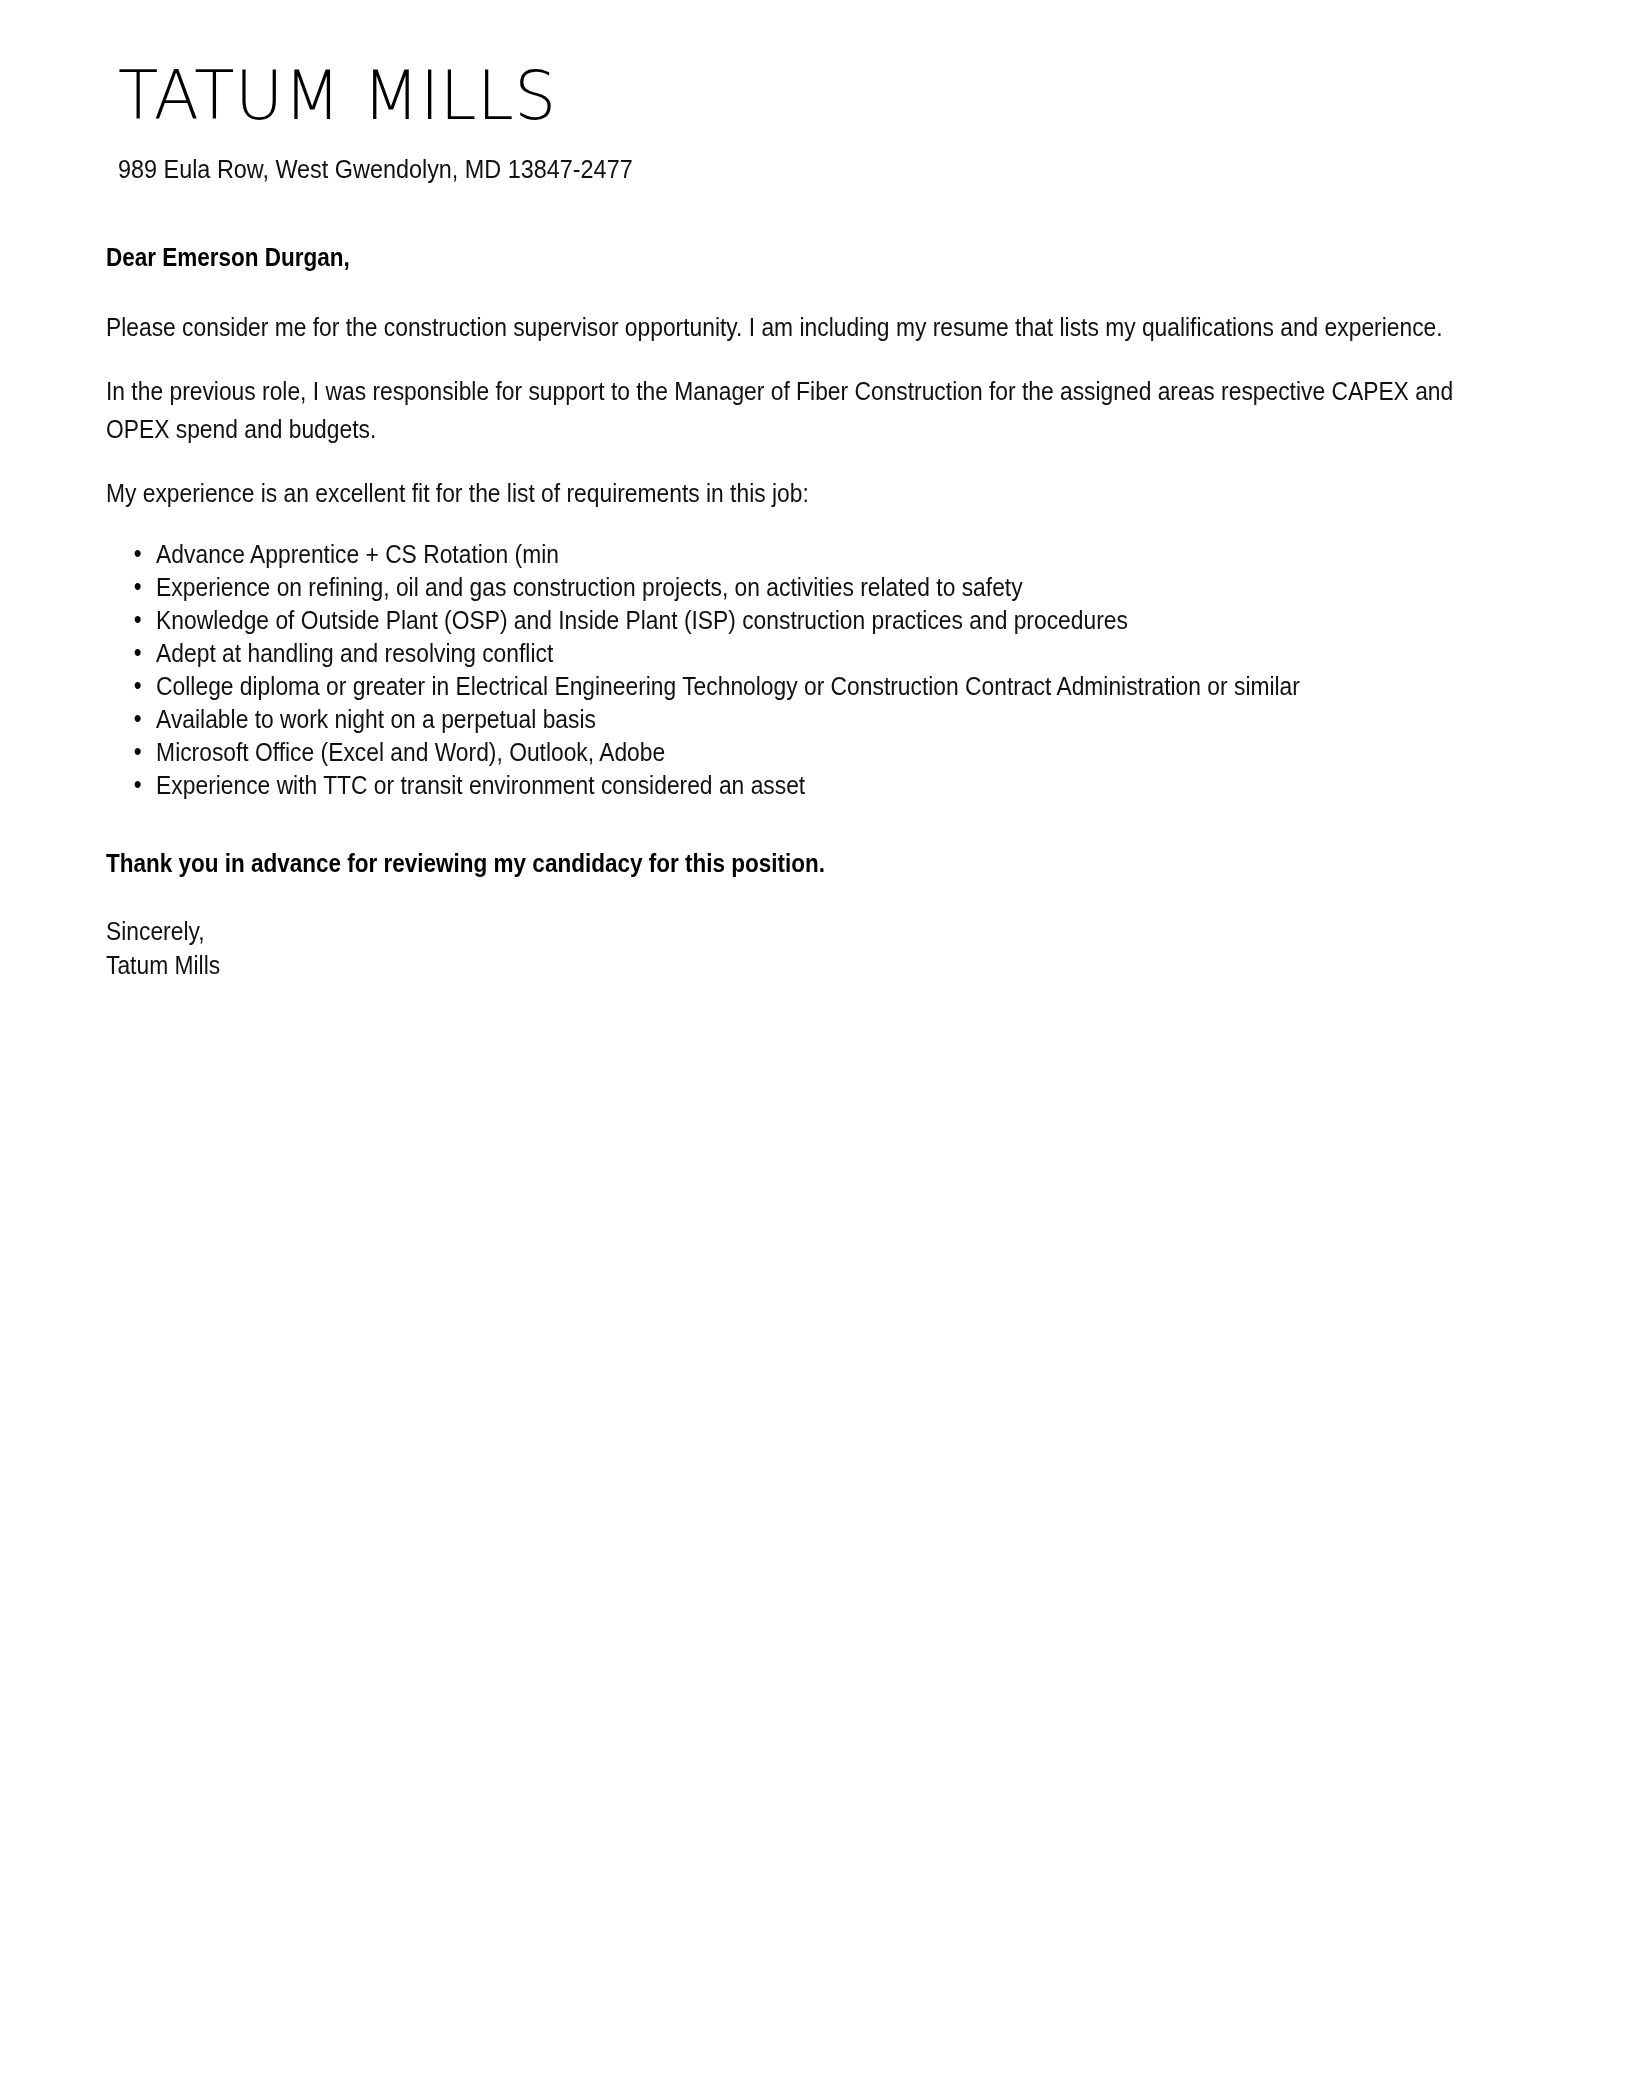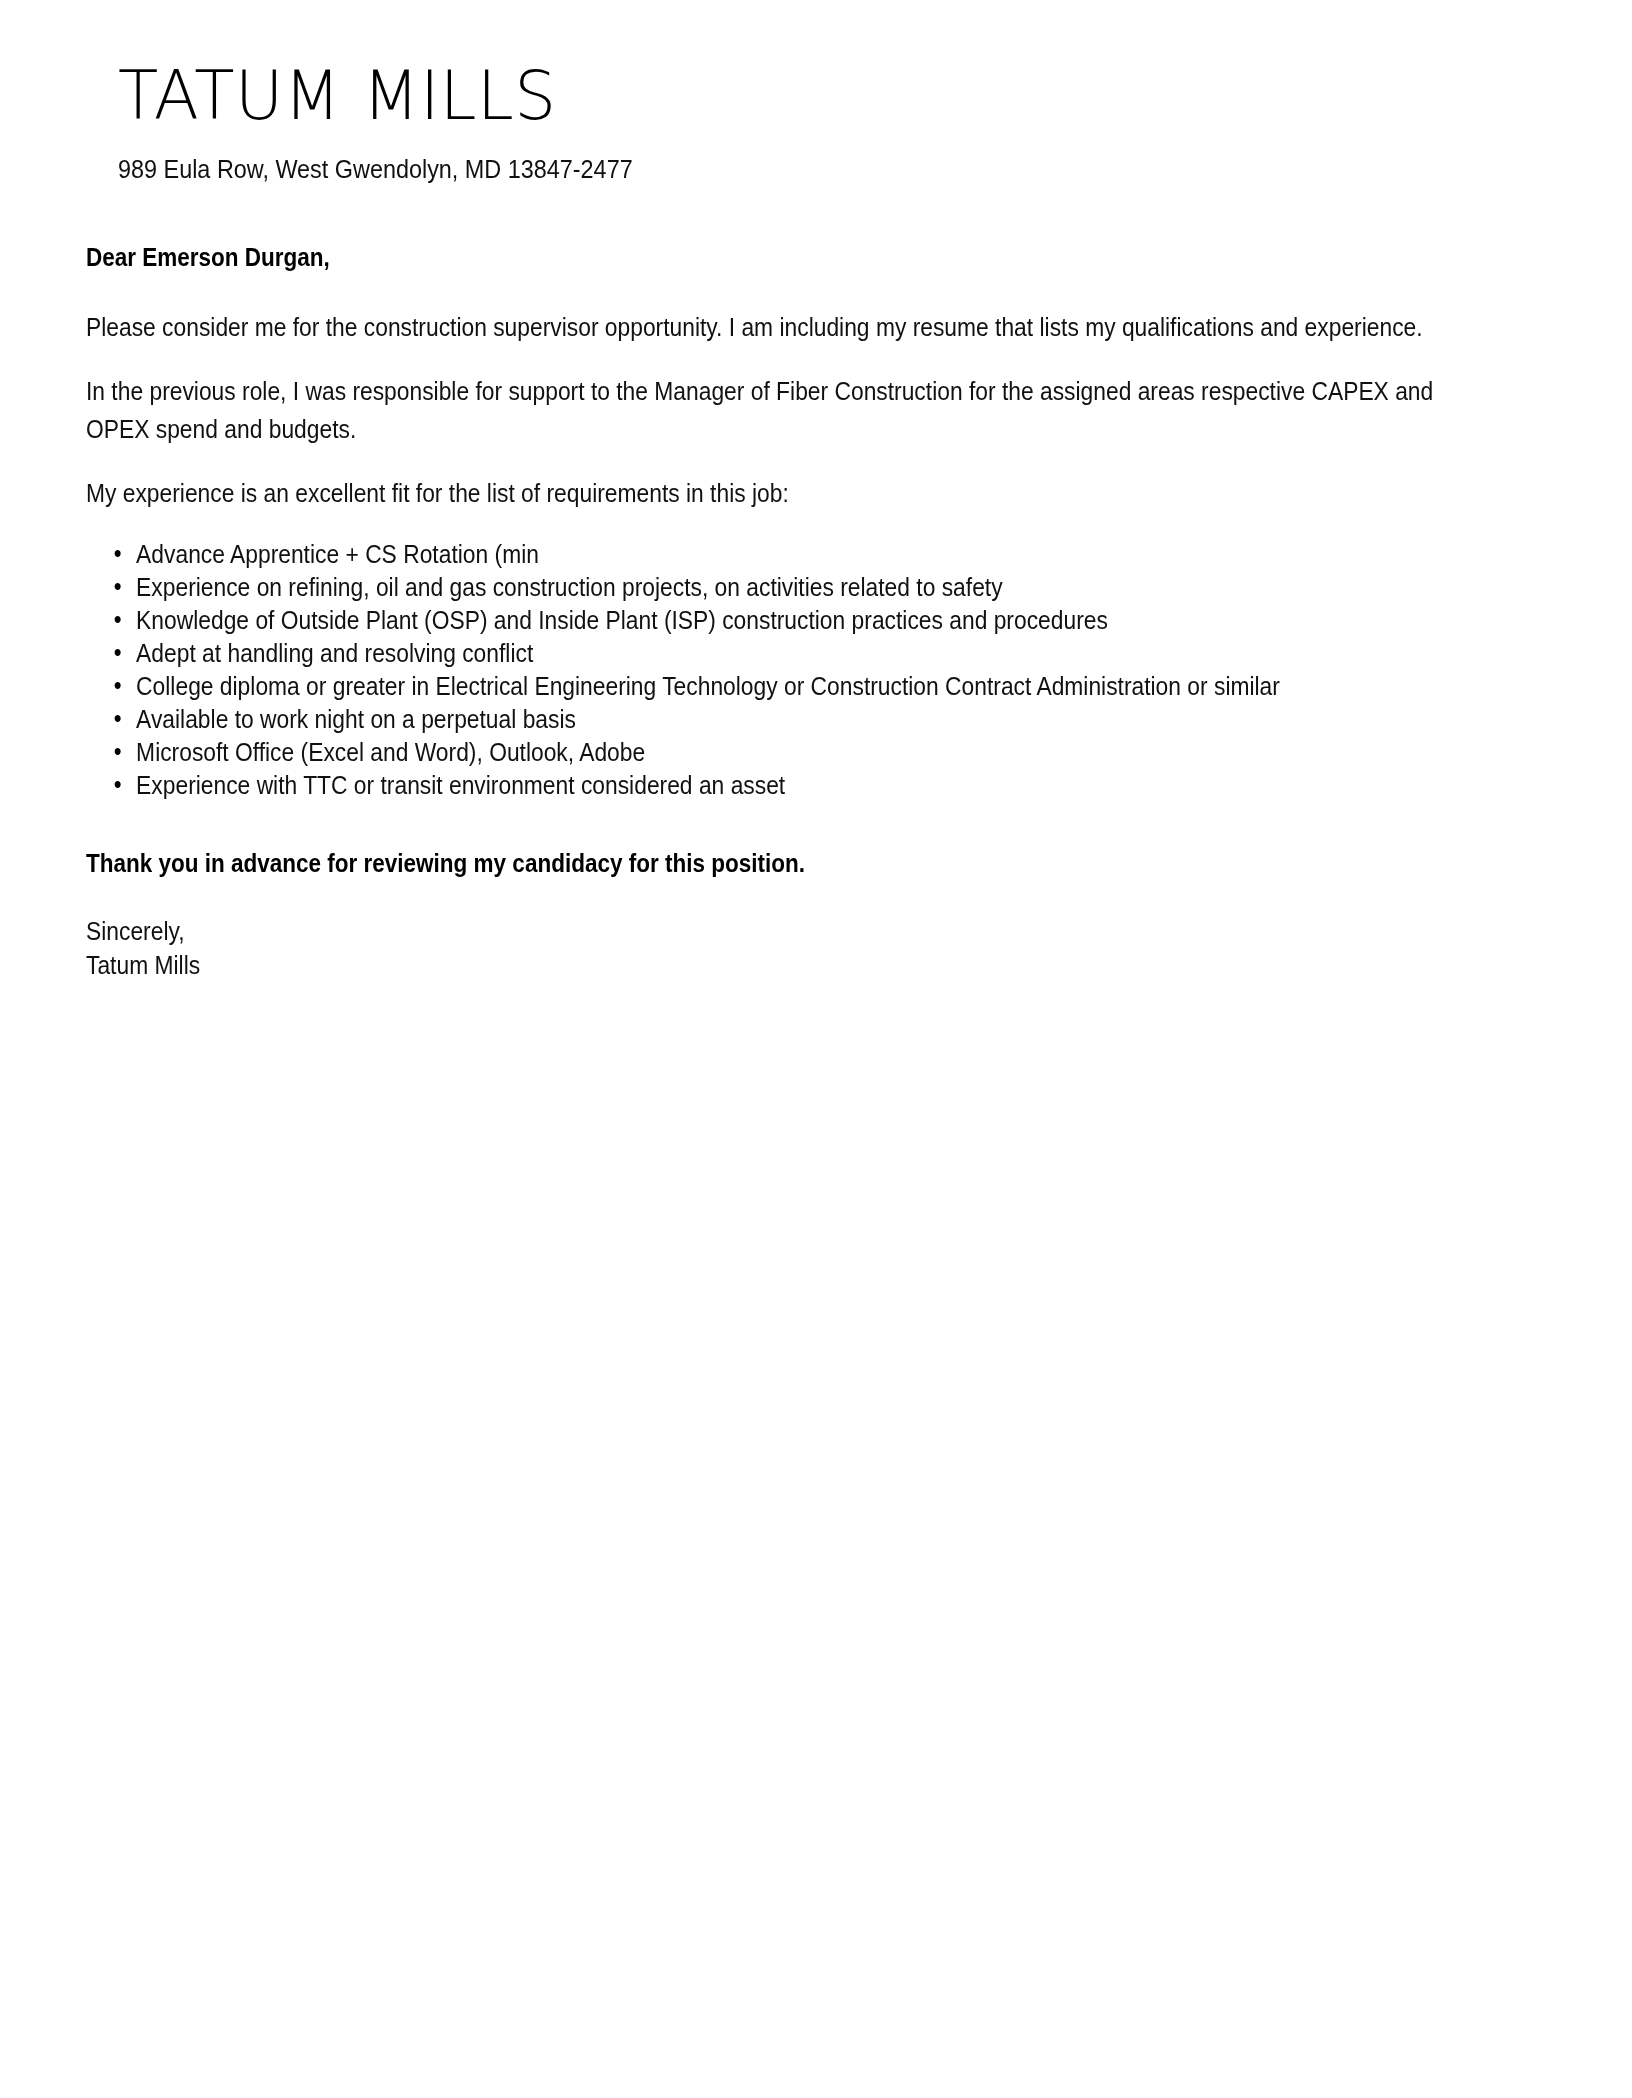--- a/index.html
+++ b/index.html
@@ -56,21 +56,21 @@
     margin: 0;
     padding-top: 18px;
     transform: scaleX(0.90);
     transform-origin: left center;
     white-space: nowrap;
   }
 
   
   .letter-body {
     position: absolute;
-    left: 86px;
+    left: 106px;
     top: 228px;
     width: 1386px;
   }
 
   .salutation {
     font-family: "Liberation Sans", sans-serif;
     font-weight: 700;
     font-size: 25px;
     line-height: 34px;
     color: #000000;

